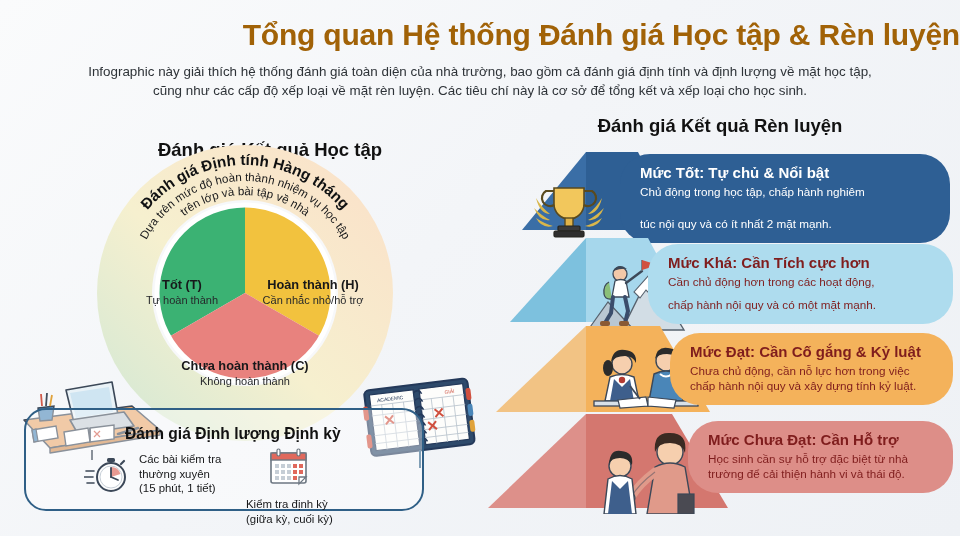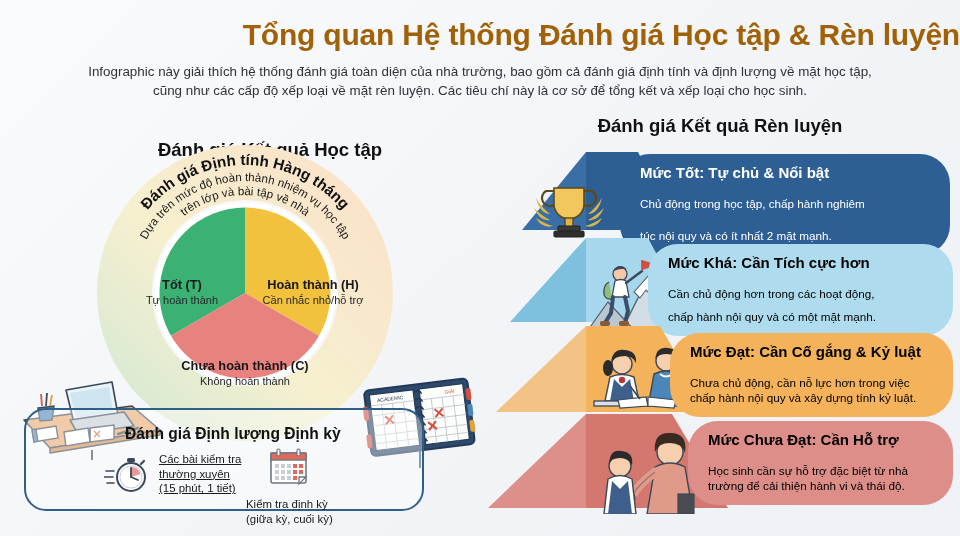--- a/index.html
+++ b/index.html
@@ -49,40 +49,40 @@
   #quant-card {
     position:absolute; left:24px; top:408px; width:400px; height:103px;
     border:2px solid #2f5f86; border-radius:22px;
     background:rgba(255,255,255,0.40);
   }
   #quant-title {
     position:absolute; left:125px; top:425px; width:230px;
     font-size:15.6px; font-weight:bold; color:#111;
   }
   .qrow { position:absolute; display:flex; align-items:center; gap:9px; }
-  #qrow-1 { left:104px; top:451px;text-decoration:underline; }
+  #qrow-1 { left:84px; top:451px; }
   #qrow-2 { left:246px; top:446px;flex-direction:column; }
   .qtext { font-size:11.4px; line-height:14.6px; color:#17181a; white-space:nowrap; }
 
   
   #desk    { position:absolute; left:14px; top:368px;  width:150px; height:92px; }
   #planner { position:absolute; left:362px; top:376px; width:118px; height:92px; }
 
   
   #pyr { position:absolute; left:488px; top:140px; width:472px; height:380px; }
   #pyr svg.tier { position:absolute; left:0; overflow:visible; }
 
   .pill {
     position:absolute;
     border-radius:30px;
     padding:10px 16px 11px 20px;
-    color:#000000;
+    color:#7f1d1d;
   }
   .pill .ph { font-size:15px; font-weight:bold; line-height:18px; white-space:nowrap; }
-  .pill .pb { font-size:11.7px; line-height:15.4px; margin-top:14px; }
+  .pill .pb { font-size:11.7px; line-height:15.4px; margin-top:2px; }
 
   #pill-1 { left:132px; top:14px;  width:330px; background:#2e5f94; color:#ffffff; }
   #pill-2 { left:160px; top:104px; width:305px; background:#aedcee; }
   #pill-3 { left:182px; top:193px; width:283px; background:#f4b25b; }
   #pill-4 { left:200px; top:281px; width:265px; background:#dd8e88; }
 
   .tier-art { position:absolute; }
 </style>
 </head>
 <body>

